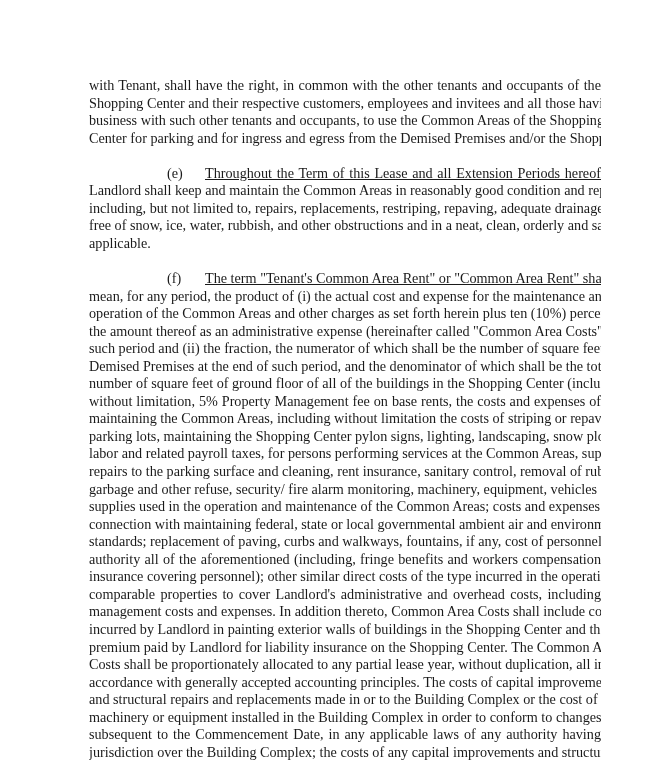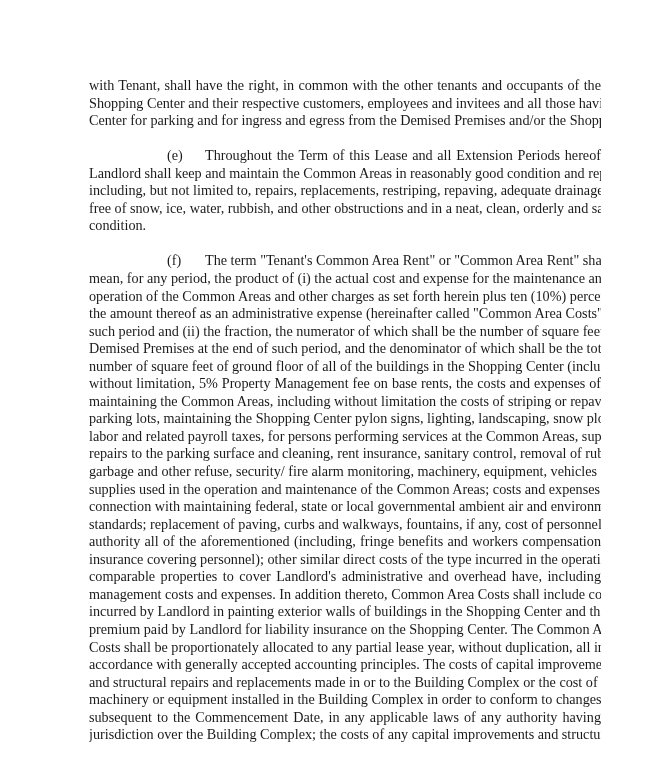--- a/index.html
+++ b/index.html
@@ -11,44 +11,45 @@
     position: absolute; left: 73px; width: 512px; top: 77px;
     font-family: "Liberation Serif", serif;
     font-size: 14.2px; color: #1a1a1a;
   }
   .line {
     height: 17.55px; line-height: 17.55px;
     white-space: nowrap; text-align: justify; text-align-last: justify;
     overflow: hidden;
   }
   .line.last { text-align-last: left; }
-  .line.indent { padding-left: 78px; }
+  .line.indent { padding-left: 78px; text-decoration: underline; }
   .marker { display: inline-block; width: 38px; text-align-last: left; }
   .gap { height: 17.55px; }
 </style>
 </head>
 <body>
 
 <div class="page">
   <div class="text">
 
     <div class="paragraph">
       <div class="line">with Tenant, shall have the right, in common with the other tenants and occupants of the</div>
       <div class="line">Shopping Center and their respective customers, employees and invitees and all those having</div>
+      <div class="line">business with such other tenants and occupants, to use the Common Areas of the Shopping</div>
       <div class="line">Center for parking and for ingress and egress from the Demised Premises and/or the Shopping</div>
     </div>
 
     <div class="gap"></div>
 
     <div class="paragraph">
       <div class="line indent"><span class="marker">(e)</span><span>Throughout the Term of this Lease and all Extension Periods hereof</span></div>
       <div class="line">Landlord shall keep and maintain the Common Areas in reasonably good condition and repair,</div>
       <div class="line">including, but not limited to, repairs, replacements, restriping, repaving, adequate drainage and</div>
       <div class="line">free of snow, ice, water, rubbish, and other obstructions and in a neat, clean, orderly and sanitary</div>
-      <div class="line last">condition.</div>
+      <div class="line last">applicable.</div>
     </div>
 
     <div class="gap"></div>
 
     <div class="paragraph">
       <div class="line indent"><span class="marker">(f)</span><span>The term "Tenant's Common Area Rent" or "Common Area Rent" shall</span></div>
       <div class="line">mean, for any period, the product of (i) the actual cost and expense for the maintenance and</div>
       <div class="line">operation of the Common Areas and other charges as set forth herein plus ten (10%) percent of</div>
       <div class="line">the amount thereof as an administrative expense (hereinafter called "Common Area Costs") for</div>
       <div class="line">such period and (ii) the fraction, the numerator of which shall be the number of square feet of the</div>
@@ -58,21 +59,21 @@
       <div class="line">maintaining the Common Areas, including without limitation the costs of striping or repaving the</div>
       <div class="line">parking lots, maintaining the Shopping Center pylon signs, lighting, landscaping, snow plowing,</div>
       <div class="line">labor and related payroll taxes, for persons performing services at the Common Areas, supplies,</div>
       <div class="line">repairs to the parking surface and cleaning, rent insurance, sanitary control, removal of rubbish,</div>
       <div class="line">garbage and other refuse, security/ fire alarm monitoring, machinery, equipment, vehicles and</div>
       <div class="line">supplies used in the operation and maintenance of the Common Areas; costs and expenses in</div>
       <div class="line">connection with maintaining federal, state or local governmental ambient air and environmental</div>
       <div class="line">standards; replacement of paving, curbs and walkways, fountains, if any, cost of personnel to</div>
       <div class="line">authority all of the aforementioned (including, fringe benefits and workers compensation</div>
       <div class="line">insurance covering personnel); other similar direct costs of the type incurred in the operation of</div>
-      <div class="line">comparable properties to cover Landlord's administrative and overhead have, including</div>
+      <div class="line">comparable properties to cover Landlord's administrative and overhead costs, including</div>
       <div class="line">management costs and expenses.  In addition thereto, Common Area Costs shall include costs</div>
       <div class="line">incurred by Landlord in painting exterior walls of buildings in the Shopping Center and the</div>
       <div class="line">premium paid by Landlord for liability insurance on the Shopping Center.  The Common Area</div>
       <div class="line">Costs shall be proportionately allocated to any partial lease year, without duplication, all in</div>
       <div class="line">accordance with generally accepted accounting principles.  The costs of capital improvements</div>
       <div class="line">and structural repairs and replacements made in or to the Building Complex or the cost of any</div>
       <div class="line">machinery or equipment installed in the Building Complex in order to conform to changes,</div>
       <div class="line">subsequent to the Commencement Date, in any applicable laws of any authority having</div>
       <div class="line">jurisdiction over the Building Complex; the costs of any capital improvements and structural</div>
 

